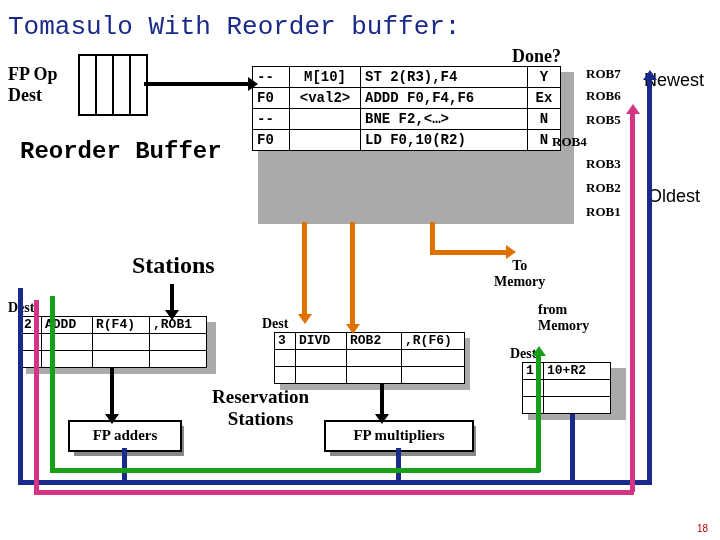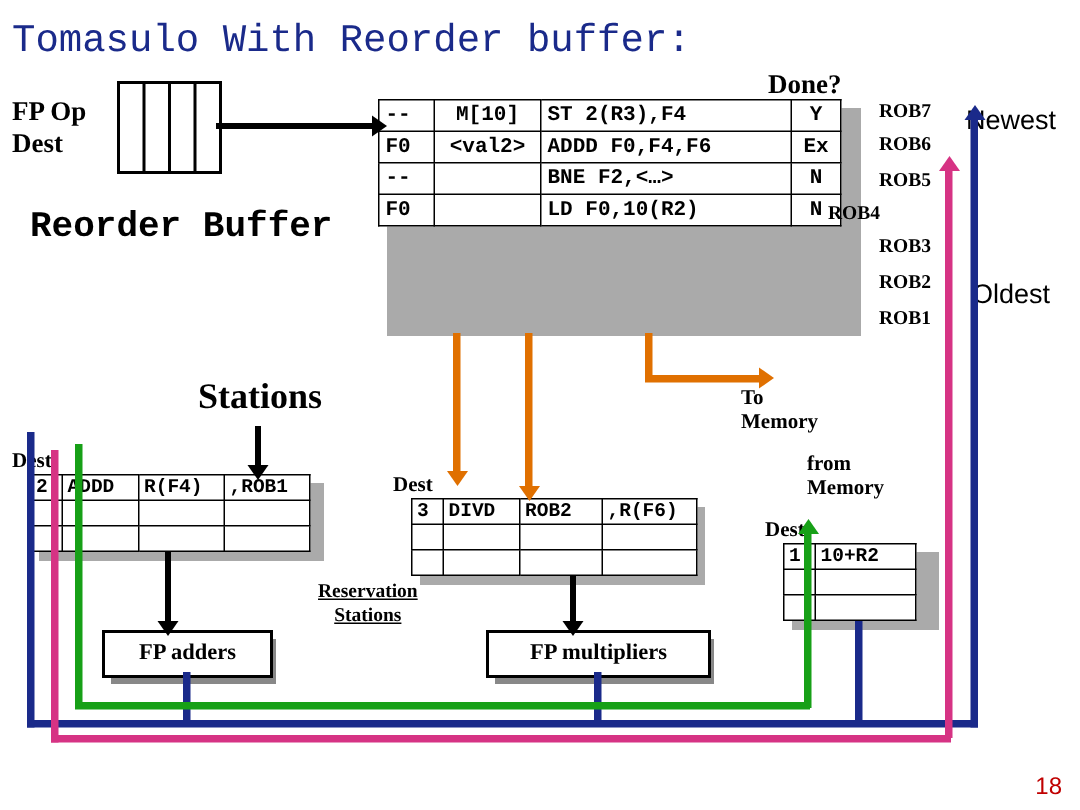--- a/index.html
+++ b/index.html
@@ -134,25 +134,24 @@
     line-height: 16px;
   }
   .small-label {
     font-family: "Comic Sans MS", cursive;
     font-size: 14px;
     font-weight: bold;
     position: absolute;
   }
   .tiny-label {
     font-family: "Comic Sans MS", cursive;
-    font-size: 13px;
+    font-size: 19px;
     font-weight: bold;
     position: absolute;
     text-align: center;
-    text-decoration: underline;
   }
 
   
   .fu-shadow {
     position: absolute;
     background: #888;
   }
   .fu-box {
     position: absolute;
     background: #fff;
@@ -162,21 +161,21 @@
     font-weight: bold;
     text-align: center;
     line-height: 26px;
   }
 
   .page-num {
     position: absolute;
     right: 12px; bottom: 6px;
     color: #c00000;
     font-family: "Arial", sans-serif;
-    font-size: 16px;
+    font-size: 10px;
   }
 
   
   .wire {
     position: absolute;
     background: #000;
   }
   .arrowhead {
     position: absolute;
     width: 0; height: 0;
@@ -240,21 +239,21 @@
 <div class="rob-tag" style="left:552px; top:134px">ROB4</div>
 <div class="rob-tag" style="left:586px; top:156px">ROB3</div>
 <div class="rob-tag" style="left:586px; top:180px">ROB2</div>
 <div class="rob-tag" style="left:586px; top:204px">ROB1</div>
 
 <div class="age-label" style="left:644px; top:70px">Newest</div>
 <div class="age-label" style="left:648px; top:186px">Oldest</div>
 
 <div class="reg-label">Stations</div>
 
-<div class="small-label" style="left:494px; top:258px; text-align:left; white-space:pre-line">To
+<div class="small-label" style="left:494px; top:258px; text-align:center; white-space:pre-line">To
 Memory</div>
 <div class="small-label" style="left:538px; top:302px; text-align:left; white-space:pre-line">from
 Memory</div>
 
 <div class="small-label" style="left:8px; top:300px">Dest</div>
 <div class="rs-shadow" style="left:26px; top:322px; width:190px; height:52px"></div>
 <table class="rs-table" style="left:20px; top:316px">
   <tbody>
       <tr>
         <td>2</td>

